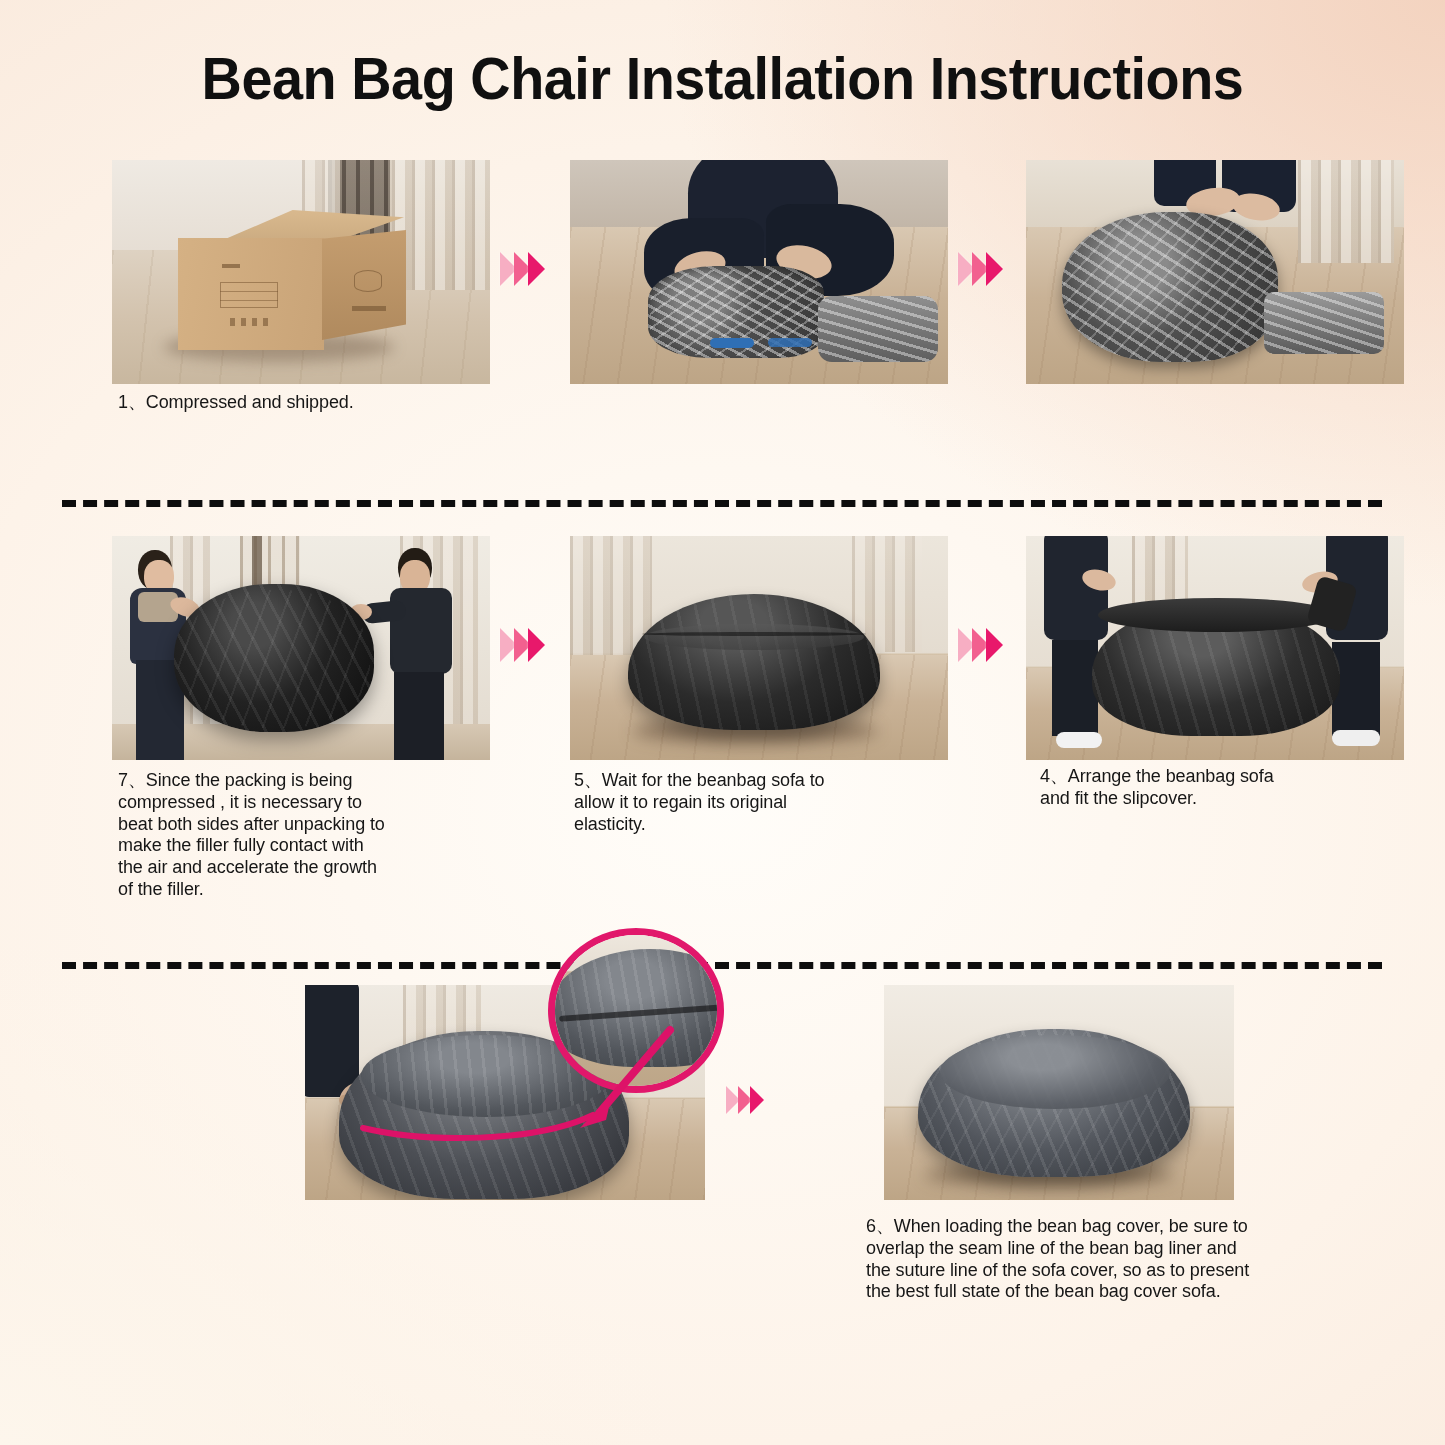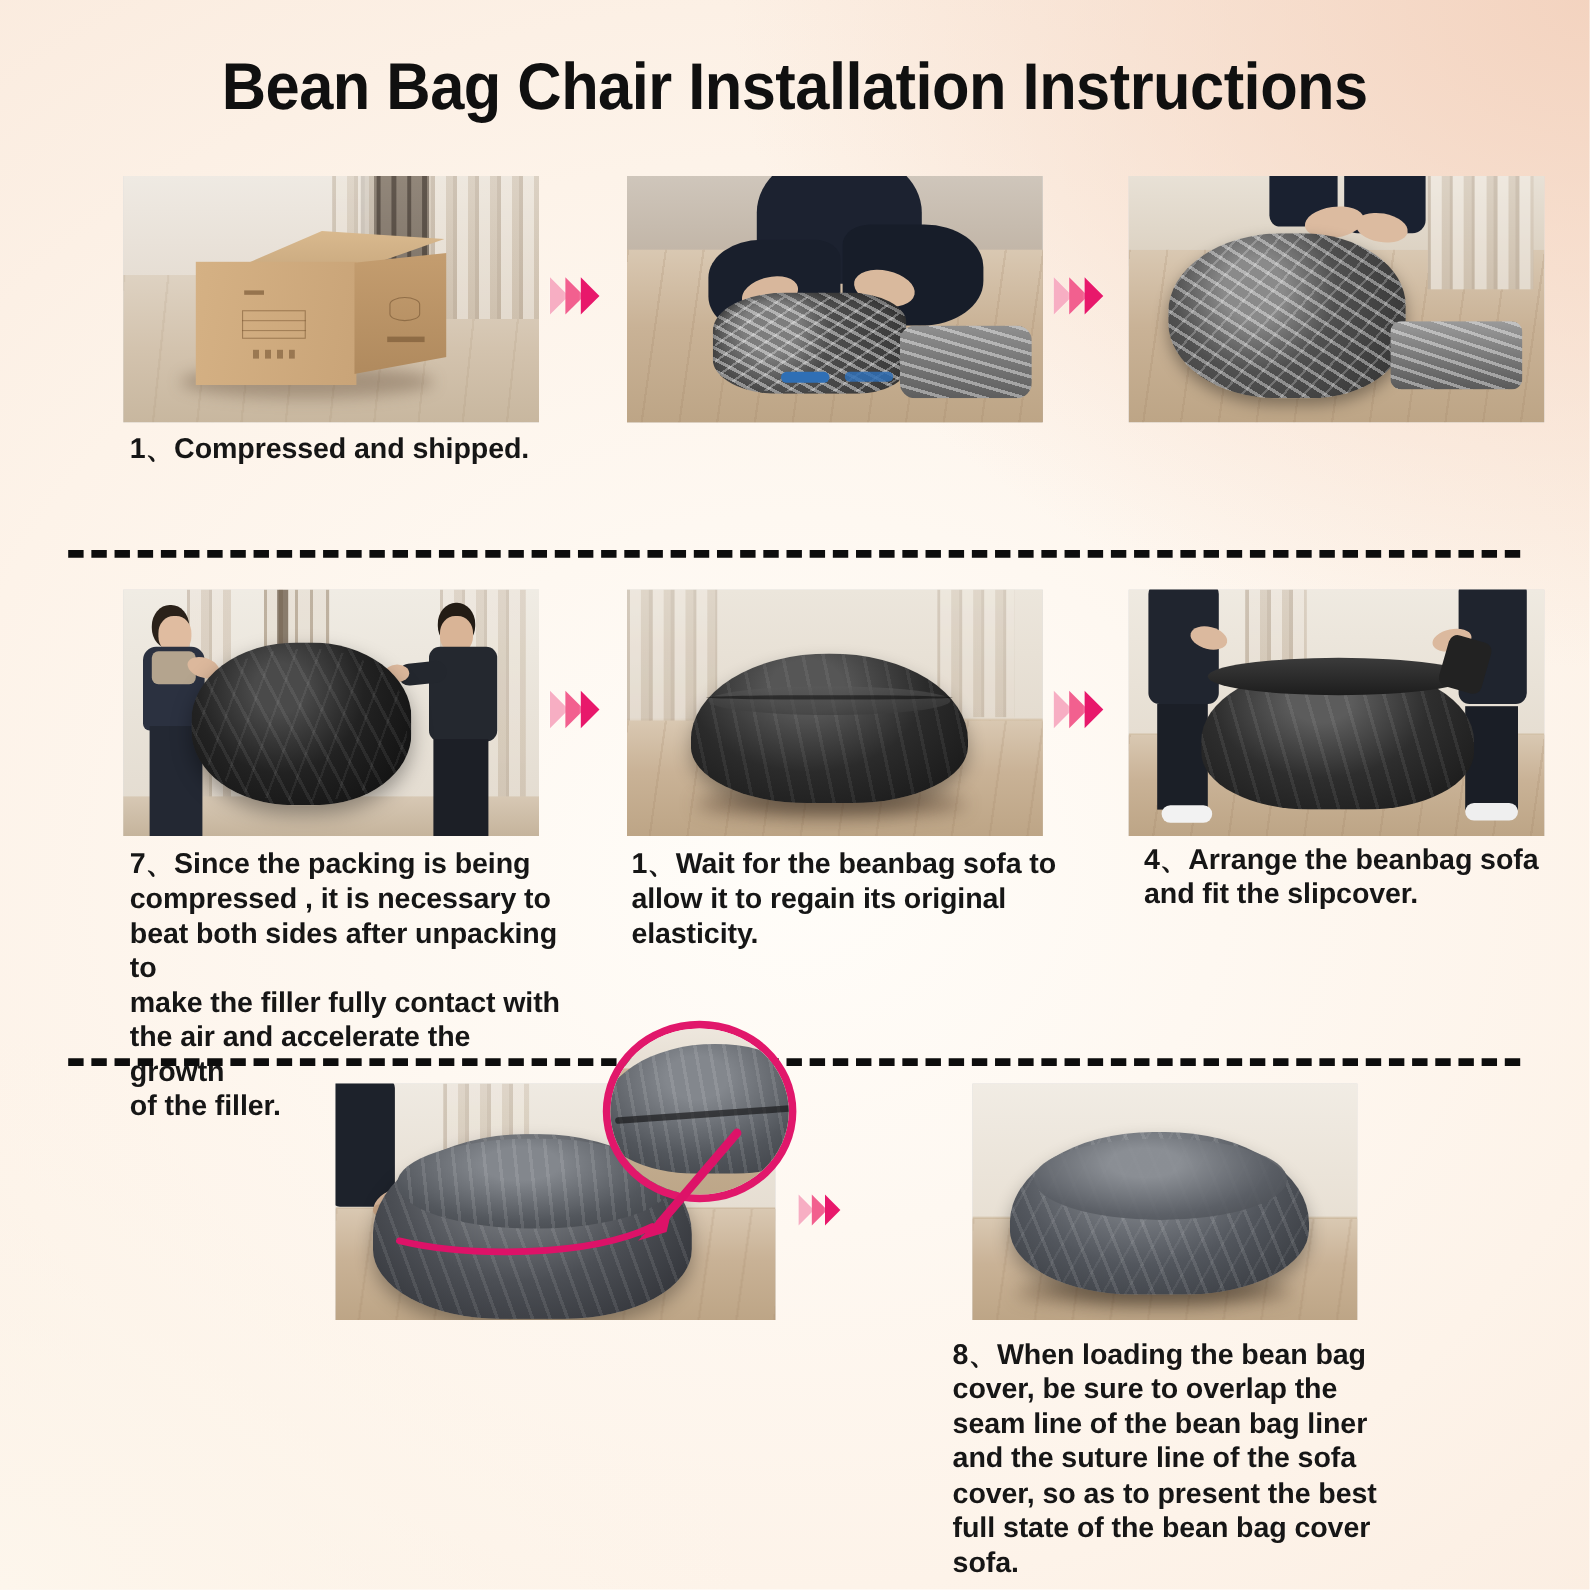--- a/index.html
+++ b/index.html
@@ -51,21 +51,21 @@
       linear-gradient(#8d8378,#6f665c);
   }
 
   
   .blob{ position:absolute; border-radius:50%; }
 
   
   .cap{
     position:absolute; color:#161616;
     font-family:"Liberation Sans", sans-serif;
-    font-weight:700; font-size:26px; line-height:1.21;
+    font-weight:400; font-size:18px; line-height:1.21;
     letter-spacing:-.1px; white-space:pre-line;
   }
   .cap.justify{ text-align:justify; }
 
   
   .arrow{ position:absolute; display:flex; align-items:center; }
   .chev{
     width:0; height:0; margin-right:-3px;
     border-top:17px solid transparent;
     border-bottom:17px solid transparent;
@@ -311,21 +311,21 @@
                   background:#222; border-radius:8px; transform:rotate(16deg);"></div>
     </div>
   </div>
 
   <div class="cap" style="left:118px; top:770px; width:400px;">7、Since the packing is being
 compressed , it is necessary to
 beat both sides after unpacking to
 make the filler fully contact with
 the air and accelerate the growth
 of the filler.</div>
-  <div class="cap" style="left:574px; top:770px; width:400px;">1、Wait for the beanbag sofa to
+  <div class="cap" style="left:574px; top:770px; width:400px;">5、Wait for the beanbag sofa to
 allow it to regain its original
 elasticity.</div>
   <div class="cap" style="left:1040px; top:766px; width:380px;">4、Arrange the beanbag sofa
 and fit the slipcover.</div>
 
   <div class="divider" style="left:62px; top:962px; width:1320px;"></div>
 
   <div class="photo" style="left:305px; top:985px; width:400px; height:215px;">
     <div class="ph-inner">
       <div style="position:absolute; inset:0; background:linear-gradient(#efeae2 0%,#e6ded2 52%,#cbb69a 53%,#bca587 100%);"></div>
@@ -392,15 +392,15 @@
                     repeating-linear-gradient(68deg, rgba(255,255,255,.10) 0 3px, rgba(0,0,0,0) 3px 15px),
                     repeating-linear-gradient(-60deg, rgba(255,255,255,.06) 0 2px, rgba(0,0,0,0) 2px 18px),
                     radial-gradient(ellipse at 44% 24%, #82868c 0 15%, #52565d 54%, #2f3237 100%);
                   box-shadow:0 8px 16px rgba(0,0,0,.3);"></div>
       <div style="position:absolute; left:56px; top:50px; width:230px; height:74px;
                   border-radius:50%;
                   background:radial-gradient(ellipse at 44% 30%, #8b8f95 0 18%, #5a5e65 64%, #43464b 100%); opacity:.9;"></div>
     </div>
   </div>
 
-  <div class="cap" style="left:866px; top:1216px; width:394px;">8、When loading the bean bag cover, be sure to overlap the seam line of the bean bag liner and the suture line of the sofa cover, so as to present the best full state of the bean bag cover sofa.</div>
+  <div class="cap" style="left:866px; top:1216px; width:394px;">6、When loading the bean bag cover, be sure to overlap the seam line of the bean bag liner and the suture line of the sofa cover, so as to present the best full state of the bean bag cover sofa.</div>
 
 </div>
 
 </body></html>

